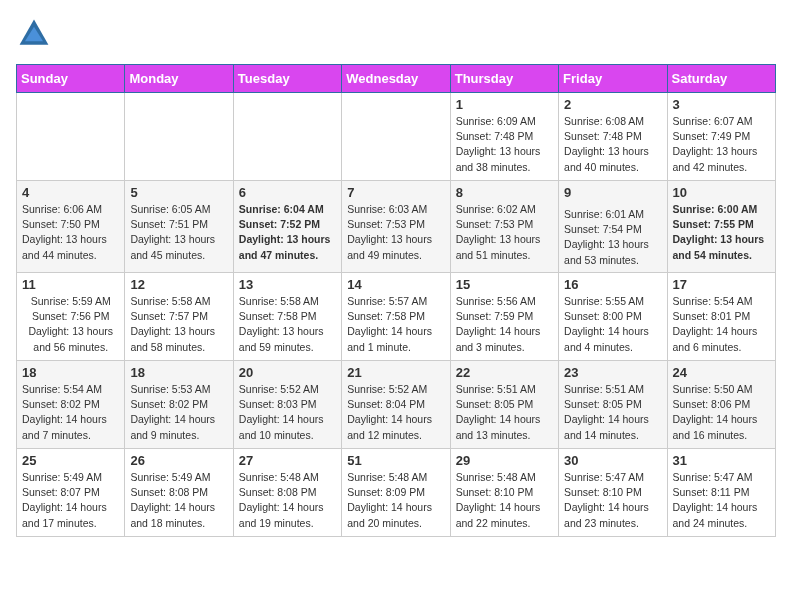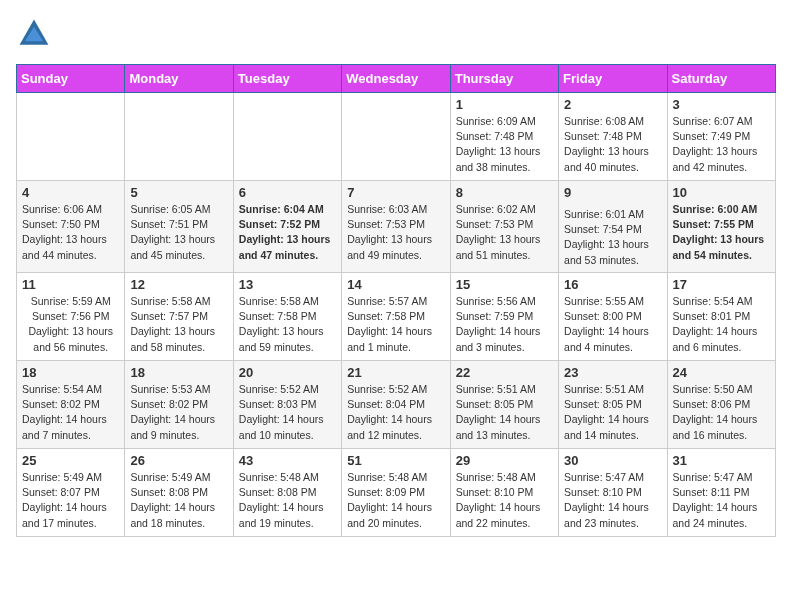--- a/index.html
+++ b/index.html
@@ -315,21 +315,21 @@
 and 17 minutes.</div>
         </td>
         <td>
           <div class="day-num">26</div>
           <div class="day-info" style="white-space: pre-line;">Sunrise: 5:49 AM
 Sunset: 8:08 PM
 Daylight: 14 hours
 and 18 minutes.</div>
         </td>
         <td>
-          <div class="day-num">43</div>
+          <div class="day-num">27</div>
           <div class="day-info" style="white-space: pre-line;">Sunrise: 5:48 AM
 Sunset: 8:08 PM
 Daylight: 14 hours
 and 19 minutes.</div>
         </td>
         <td>
           <div class="day-num">51</div>
           <div class="day-info" style="white-space: pre-line;">Sunrise: 5:48 AM
 Sunset: 8:09 PM
 Daylight: 14 hours

